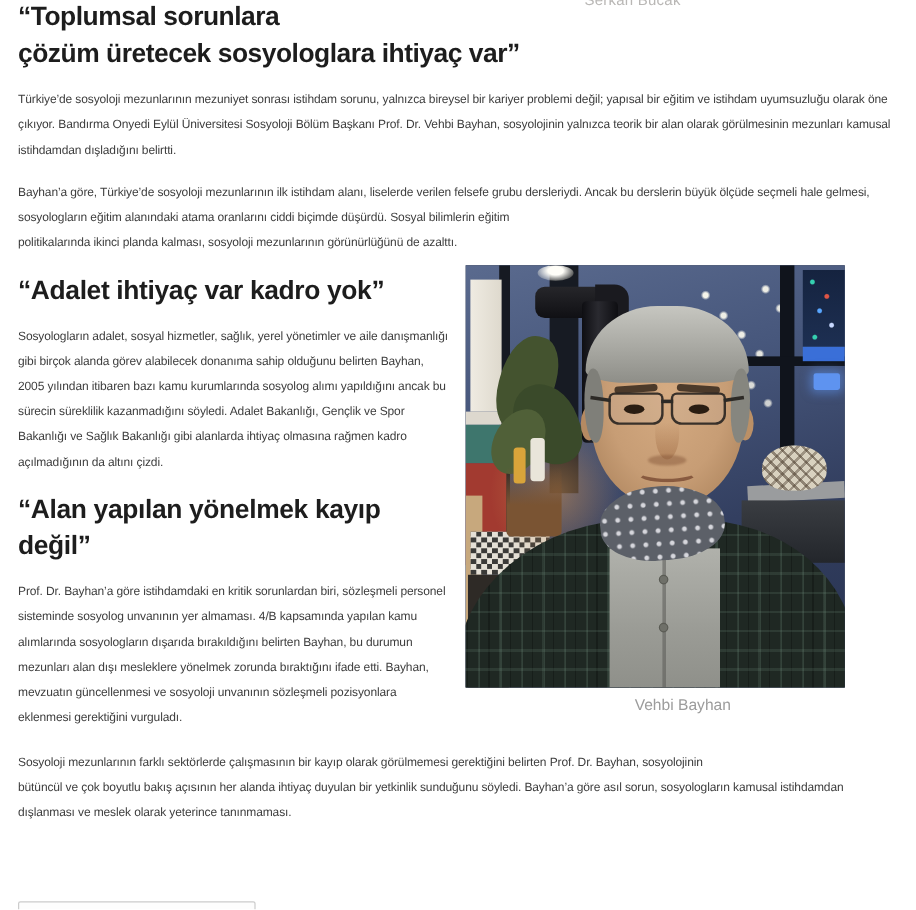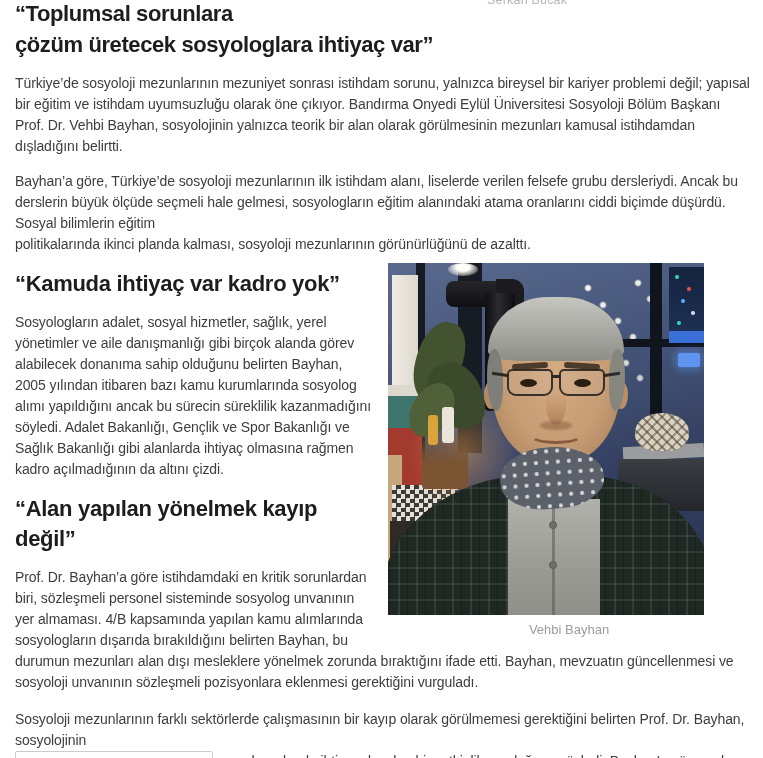--- a/index.html
+++ b/index.html
@@ -29,21 +29,21 @@
   .headline {
     font-size:22px;
     line-height:31px;
     font-weight:700;
     color:#1d1d1d;
     letter-spacing:-0.4px;
     white-space:pre-line;
     margin:-2px 0 13px;
   }
   .body-text {
-    font-size:14px;
+    font-size:10px;
     line-height:21px;
     letter-spacing:-0.1px;
     color:#3d3d3d;
     white-space:pre-line;
     margin:0 0 14px;
   }
   .subhead {
     font-size:22px;
     line-height:30px;
     font-weight:700;
@@ -263,21 +263,21 @@
         <div class="ph ph-shoulders"></div>
         <div class="ph ph-shirt"></div>
         <div class="ph ph-placket"></div>
         <div class="ph ph-button-1"></div>
         <div class="ph ph-button-2"></div>
         <div class="ph ph-scarf"></div>
       </div>
       <figcaption class="photo-caption">Vehbi Bayhan</figcaption>
     </figure>
 
-    <h2 class="subhead">“Kamuda ihtiyaç var kadro yok”</h2>
+    <h2 class="subhead">“Adalet ihtiyaç var kadro yok”</h2>
     <p class="body-text">Sosyologların adalet, sosyal hizmetler, sağlık, yerel yönetimler ve aile danışmanlığı gibi birçok alanda görev alabilecek donanıma sahip olduğunu belirten Bayhan, 2005 yılından itibaren bazı kamu kurumlarında sosyolog alımı yapıldığını ancak bu sürecin süreklilik kazanmadığını söyledi. Adalet Bakanlığı, Gençlik ve Spor Bakanlığı ve Sağlık Bakanlığı gibi alanlarda ihtiyaç olmasına rağmen kadro açılmadığının da altını çizdi.</p>
 
     <h2 class="subhead">“Alan yapılan yönelmek kayıp değil”</h2>
     <p class="body-text">Prof. Dr. Bayhan’a göre istihdamdaki en kritik sorunlardan biri, sözleşmeli personel sisteminde sosyolog unvanının yer almaması. 4/B kapsamında yapılan kamu alımlarında sosyologların dışarıda bırakıldığını belirten Bayhan, bu durumun mezunları alan dışı mesleklere yönelmek zorunda bıraktığını ifade etti. Bayhan, mevzuatın güncellenmesi ve sosyoloji unvanının sözleşmeli pozisyonlara eklenmesi gerektiğini vurguladı.</p>
 
     <p class="body-text closing">Sosyoloji mezunlarının farklı sektörlerde çalışmasının bir kayıp olarak görülmemesi gerektiğini belirten Prof. Dr. Bayhan, sosyolojinin
 bütüncül ve çok boyutlu bakış açısının her alanda ihtiyaç duyulan bir yetkinlik sunduğunu söyledi. Bayhan’a göre asıl sorun, sosyologların kamusal istihdamdan dışlanması ve meslek olarak yeterince tanınmaması.</p>
 
   </div>
 

